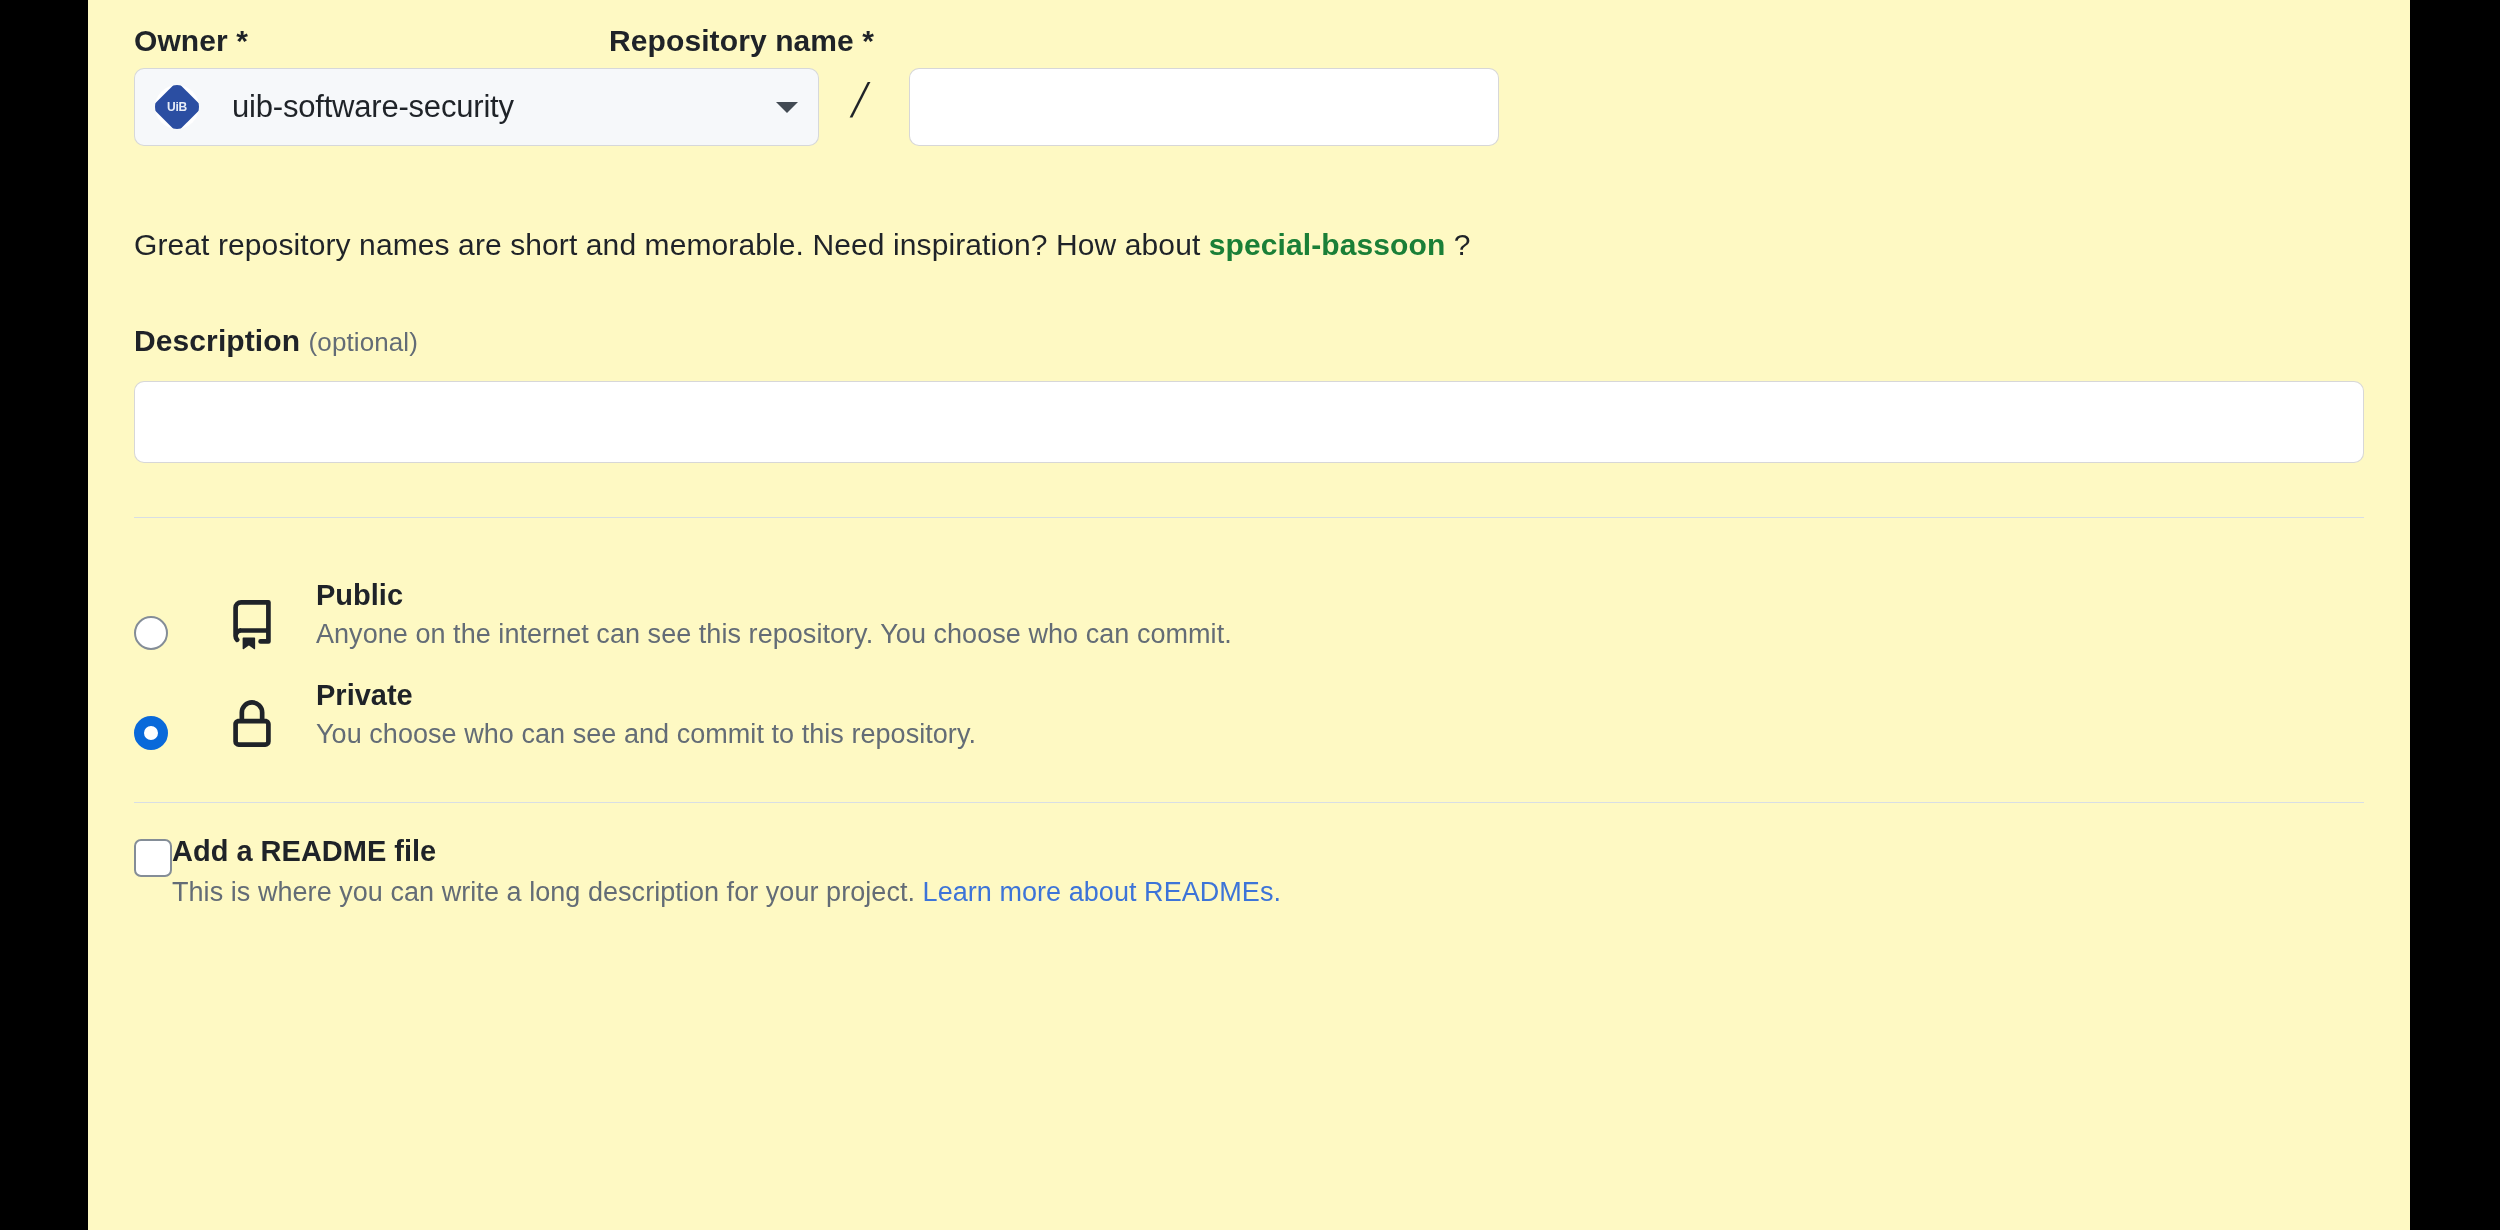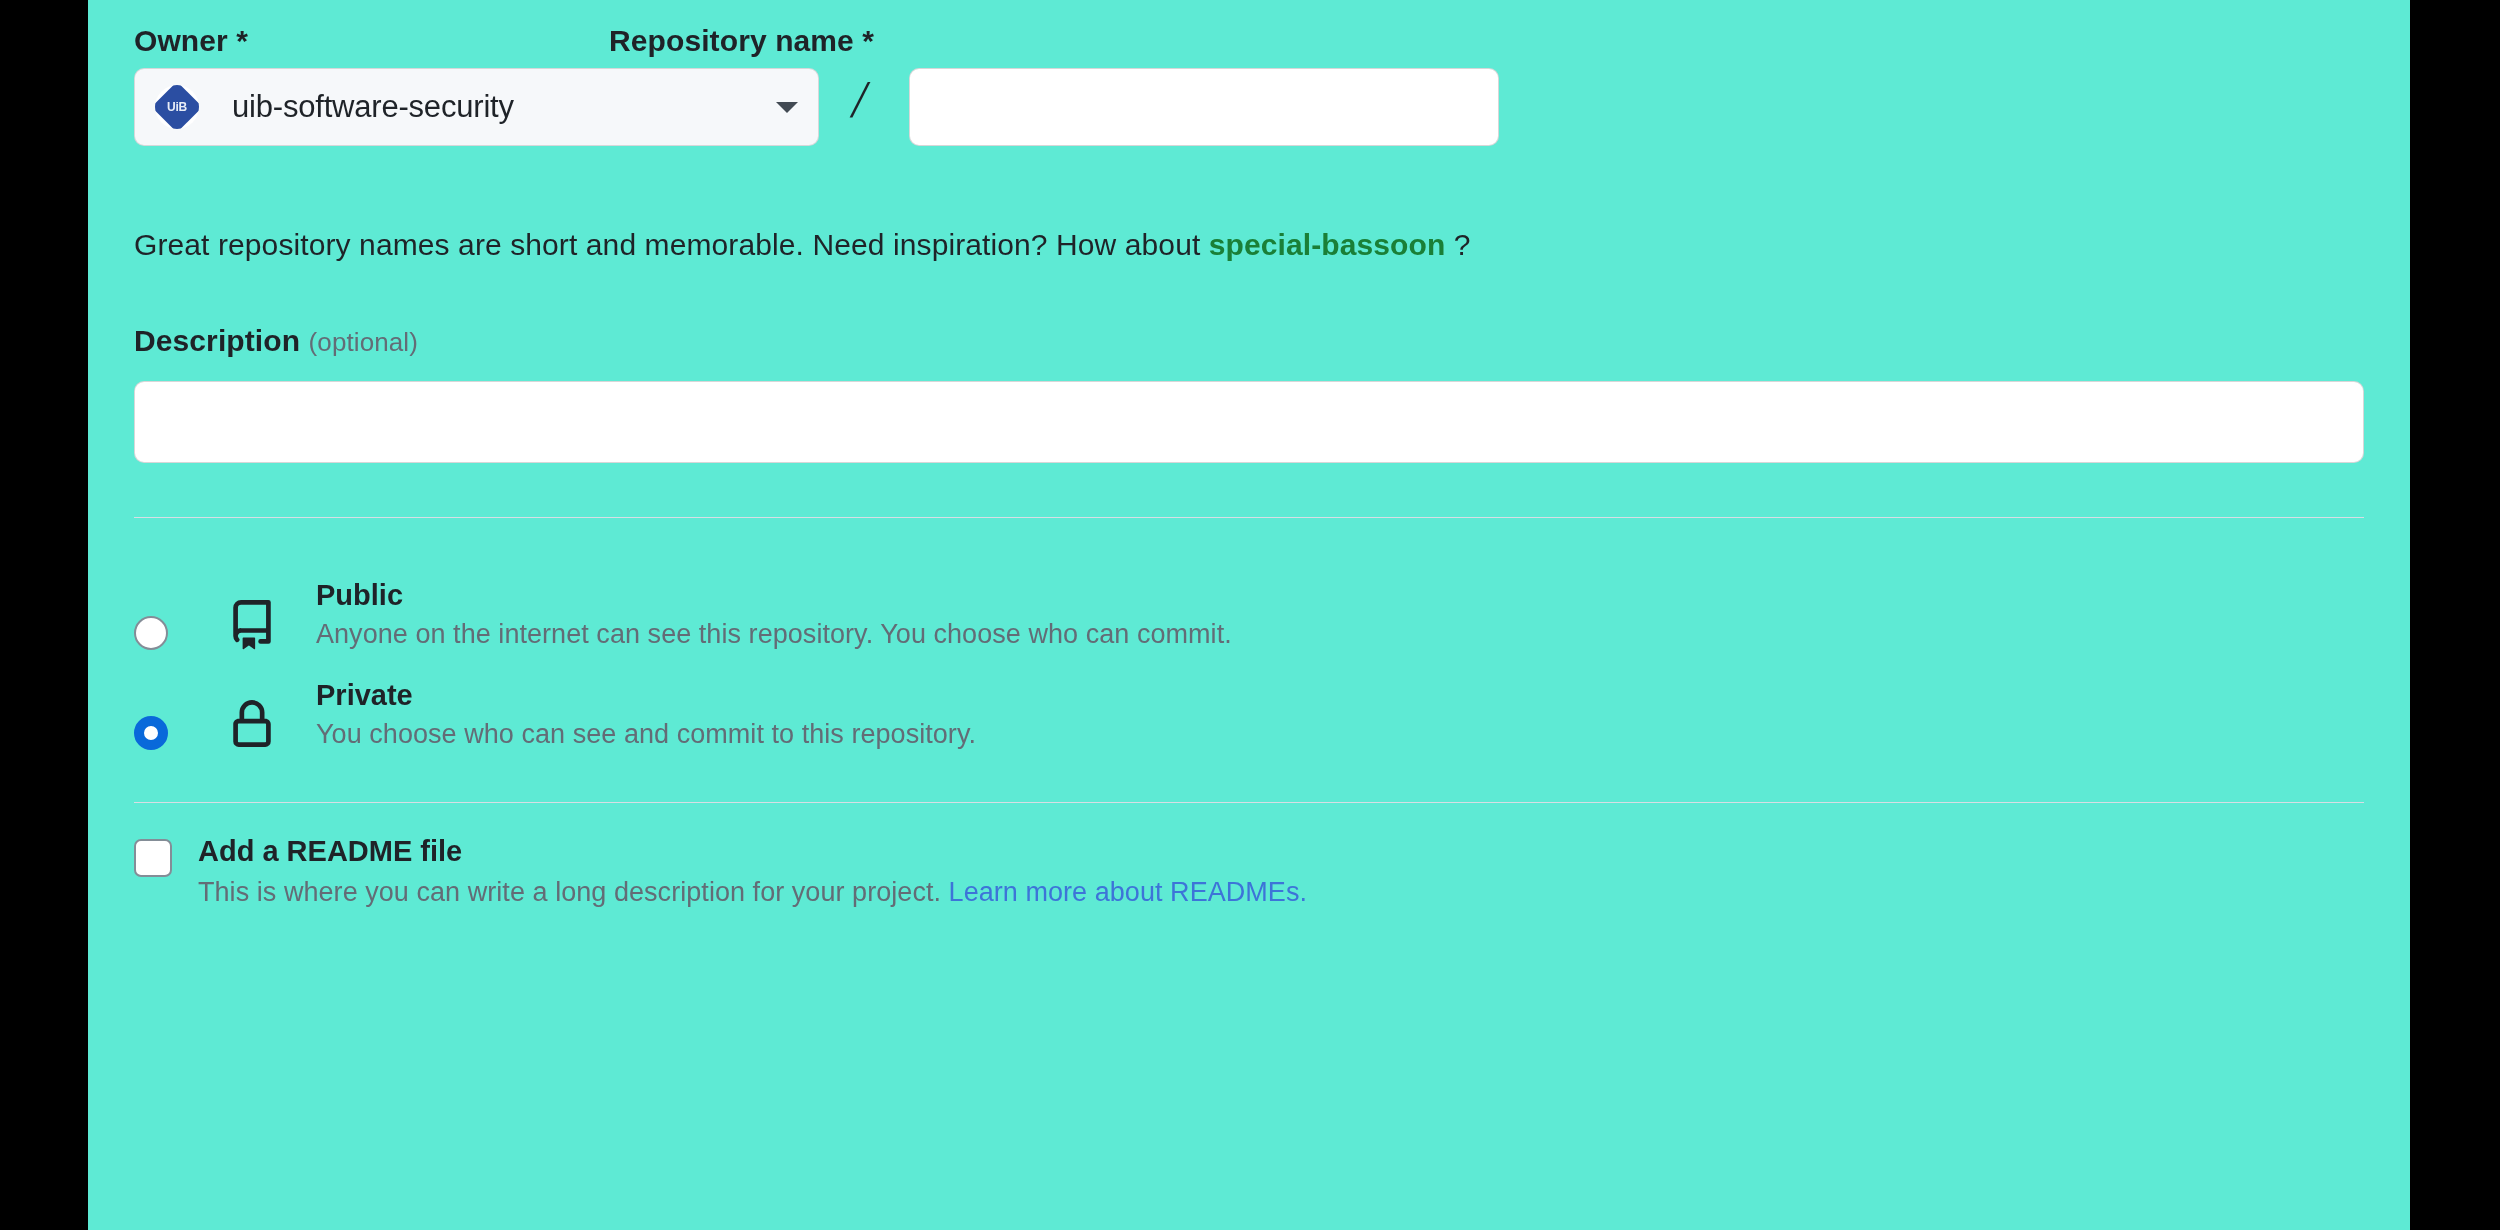--- a/index.html
+++ b/index.html
@@ -17,21 +17,21 @@
     height: 1230px;
     background: #000000;
   }
   
   #page {
     position: absolute;
     left: 88px;
     top: 0;
     width: 2322px;
     height: 1230px;
-    background: #5eead4;
+    background: #fef9c3;
     overflow: hidden;
   }
   .inner {
     position: absolute;
     left: 46px;
     top: 0;
     width: 2230px;
   }
 
   
@@ -218,21 +218,21 @@
     cursor: pointer;
   }
   .checkbox {
     flex: 0 0 auto;
     width: 38px; height: 38px;
     border: 2px solid #848d97;
     border-radius: 7px;
     background: #ffffff;
     margin-top: 4px;
   }
-  .check-text { margin-left: 26px; }
+  .check-text { }
   .check-text .sub { margin-top: 9px; }
 </style>
 </head>
 <body>
 
 <div id="screen">
   <div id="page">
     <div class="inner">
 
       

